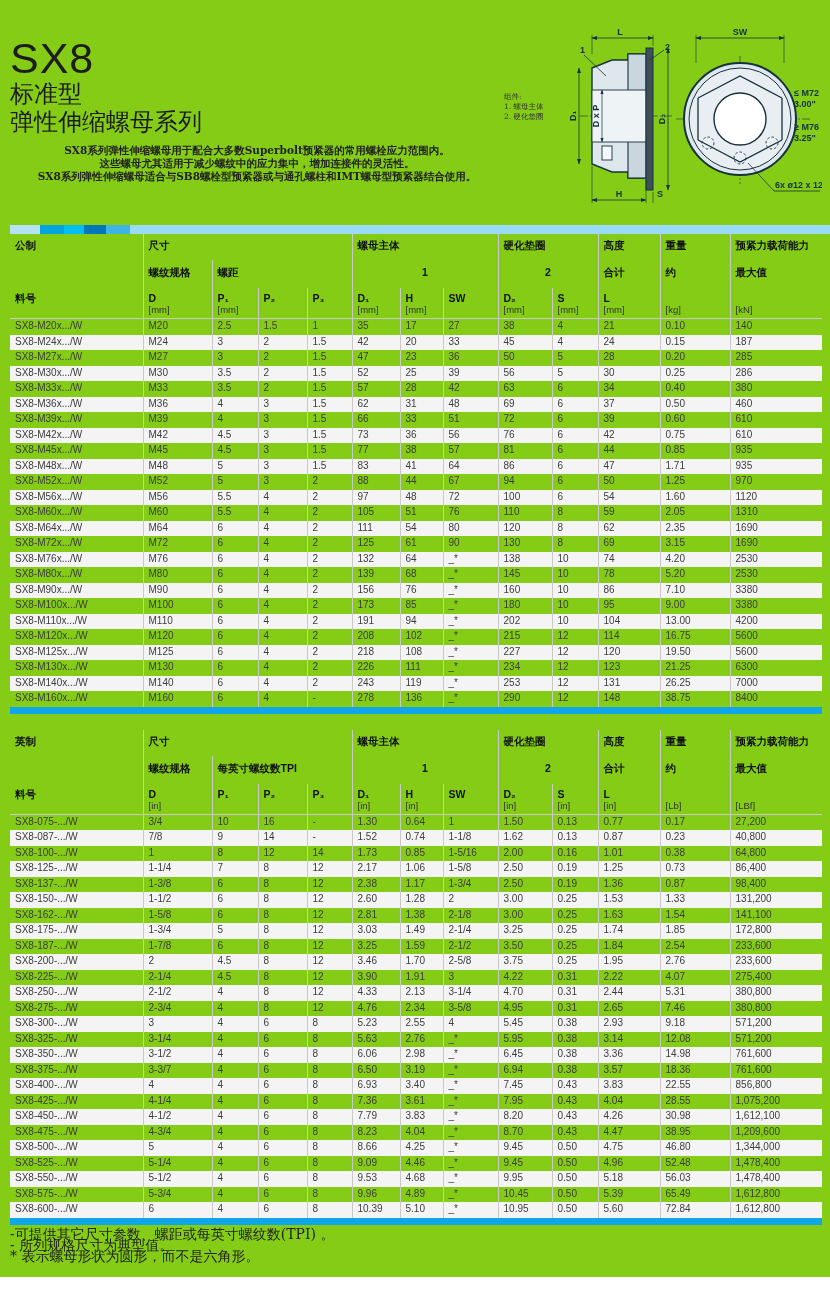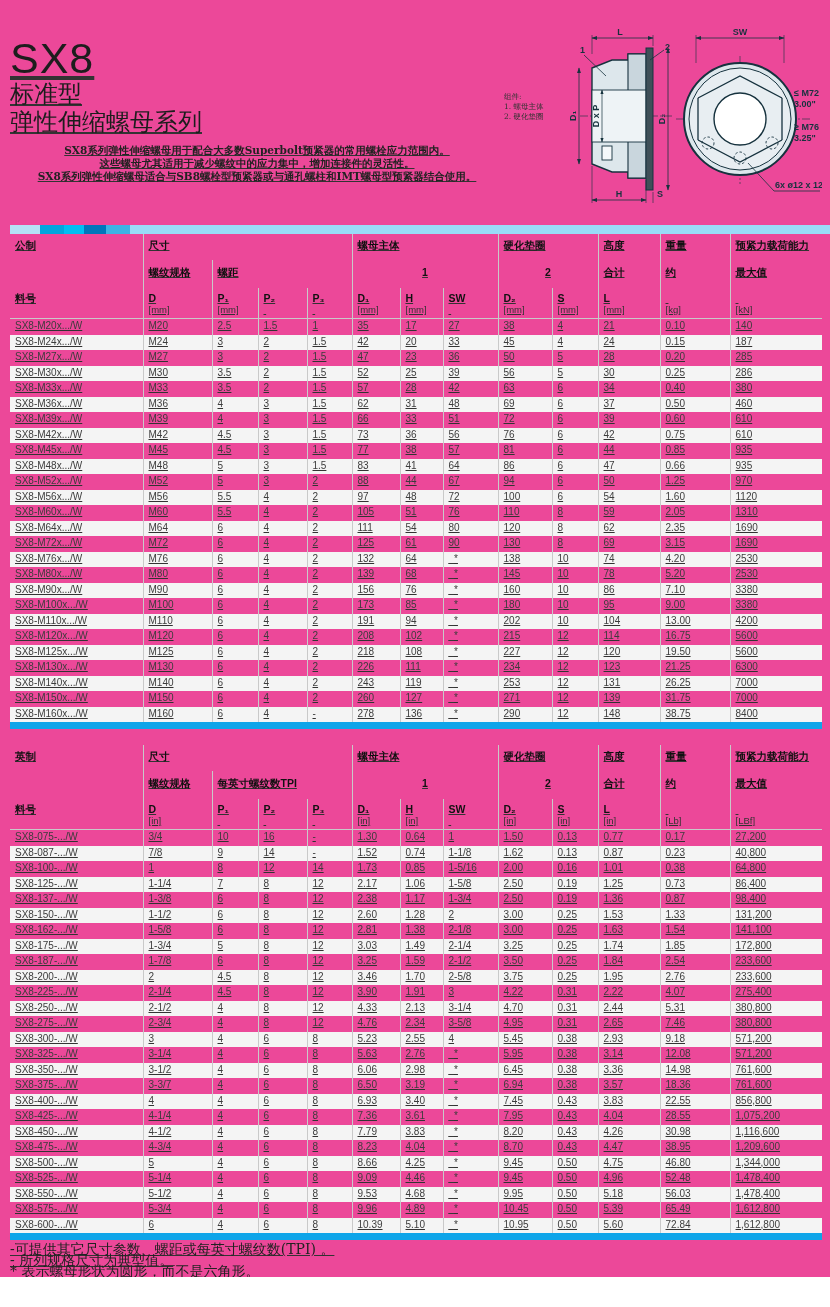--- a/index.html
+++ b/index.html
@@ -1,18 +1,18 @@
 <!DOCTYPE html>
 <html><head>
 <meta charset="utf-8">
 <style>
   * { box-sizing: border-box; }
   html,body { margin:0; padding:0; background:#fff; }
   body { width:830px; font-family:"Liberation Sans", sans-serif; color:#333; }
-  .page { position:relative; width:830px; height:1277px; overflow:hidden; background:#ec4899;text-decoration:underline; }
+  .page { position:relative; width:830px; height:1277px; overflow:hidden; background:#84cc16; }
   .content { padding:0 8px 0 10px; }
 
   
   .header-area { display:flex; }
   .header-left { flex:1 1 auto; padding-top:36px; }
   .product-code { font-size:43px; line-height:44px; font-weight:400; color:#1d1d1d; letter-spacing:1px; }
   .subtitle { font-size:24px; line-height:28px; font-weight:400; color:#1d1d1d; }
   .description { margin-top:8px; font-family:"DejaVu Serif", serif; font-size:10.5px; line-height:13px; font-weight:700; color:#222;text-align:center; }
   .header-right { flex:0 0 318px; position:relative; height:215px; }
   .components-note { position:absolute; left:0; top:92px; width:64px; font-family:"DejaVu Serif", serif; font-size:7.5px; line-height:10px; color:#333; }
@@ -403,21 +403,21 @@
             <td>M48</td>
             <td>5</td>
             <td>3</td>
             <td>1.5</td>
             <td>83</td>
             <td>41</td>
             <td>64</td>
             <td>86</td>
             <td>6</td>
             <td>47</td>
-            <td>0.66</td>
+            <td>1.71</td>
             <td>935</td>
           </tr>
           <tr>
             <td>SX8-M52x.../W</td>
             <td>M52</td>
             <td>5</td>
             <td>3</td>
             <td>2</td>
             <td>88</td>
             <td>44</td>
@@ -614,35 +614,20 @@
             <td>6</td>
             <td>4</td>
             <td>2</td>
             <td>243</td>
             <td>119</td>
             <td>_*</td>
             <td>253</td>
             <td>12</td>
             <td>131</td>
             <td>26.25</td>
-            <td>7000</td>
-          </tr>
-          <tr>
-            <td>SX8-M150x.../W</td>
-            <td>M150</td>
-            <td>6</td>
-            <td>4</td>
-            <td>2</td>
-            <td>260</td>
-            <td>127</td>
-            <td>_*</td>
-            <td>271</td>
-            <td>12</td>
-            <td>139</td>
-            <td>31.75</td>
             <td>7000</td>
           </tr>
           <tr>
             <td>SX8-M160x.../W</td>
             <td>M160</td>
             <td>6</td>
             <td>4</td>
             <td>-</td>
             <td>278</td>
             <td>136</td>
@@ -1037,21 +1022,21 @@
               <td>4</td>
               <td>6</td>
               <td>8</td>
               <td>7.79</td>
               <td>3.83</td>
               <td>_*</td>
               <td>8.20</td>
               <td>0.43</td>
               <td>4.26</td>
               <td>30.98</td>
-              <td>1,116,600</td>
+              <td>1,612,100</td>
             </tr>
             <tr>
               <td>SX8-475-.../W</td>
               <td>4-3/4</td>
               <td>4</td>
               <td>6</td>
               <td>8</td>
               <td>8.23</td>
               <td>4.04</td>
               <td>_*</td>

